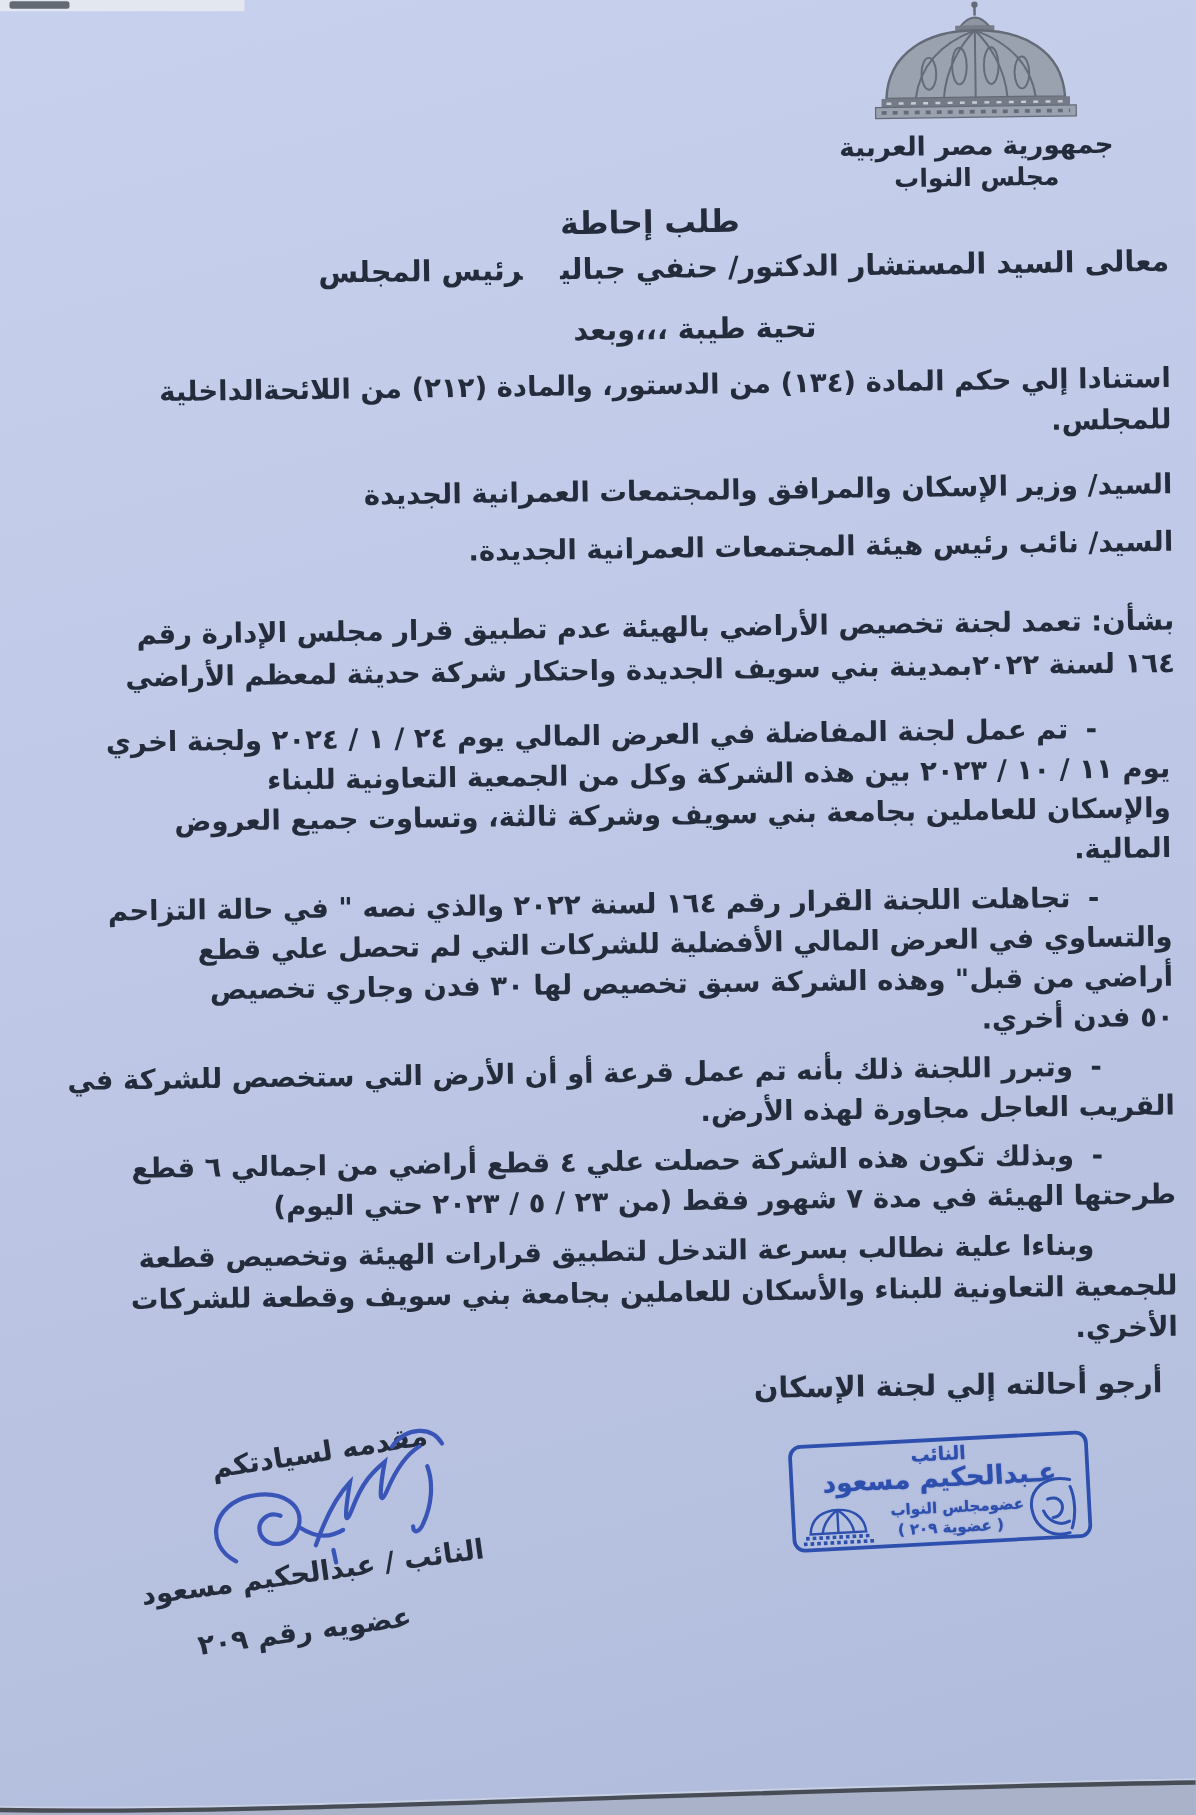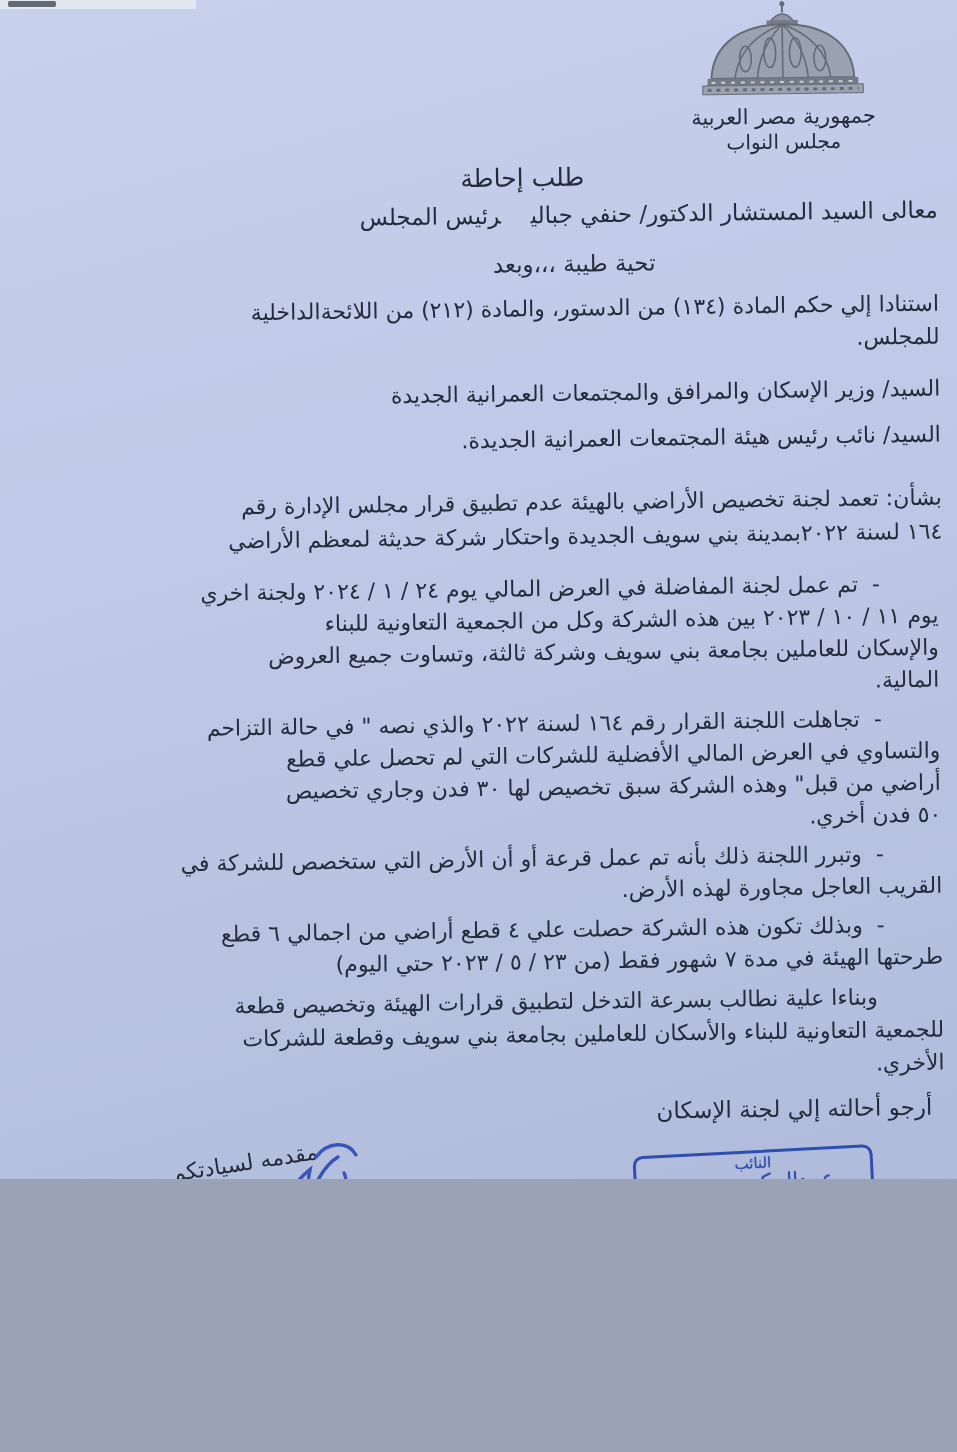--- a/index.html
+++ b/index.html
@@ -1,22 +1,22 @@
 <!DOCTYPE html>
 <html lang="ar" dir="rtl"><head>
 <meta charset="utf-8">
 <style>
   html,body{margin:0;padding:0;background:#9aa3b5;}
   .page{
     position:relative;
-    width:957px;height:1179px;
+    width:957px;height:1452px;
     overflow:hidden;
     background:linear-gradient(165deg,#c7d0ec 0%,#c0cae8 40%,#b9c3e1 70%,#b0badb 100%);
     font-family:"DejaVu Sans",sans-serif;
-    font-weight:400;
+    font-weight:700;
     color:#242c3c;
     direction:rtl;
   }
   .doc{position:absolute;inset:0;transform:rotate(-0.8deg);transform-origin:50% 50%;}
   .abs{position:absolute;}
   .nowrap{white-space:nowrap;}
   
   .emblem-block{left:652px;top:4px;width:276px;text-align:center;}
   .country{font-size:21px;line-height:26px;margin-top:2px;}
   .council{font-size:20px;line-height:25px;}

